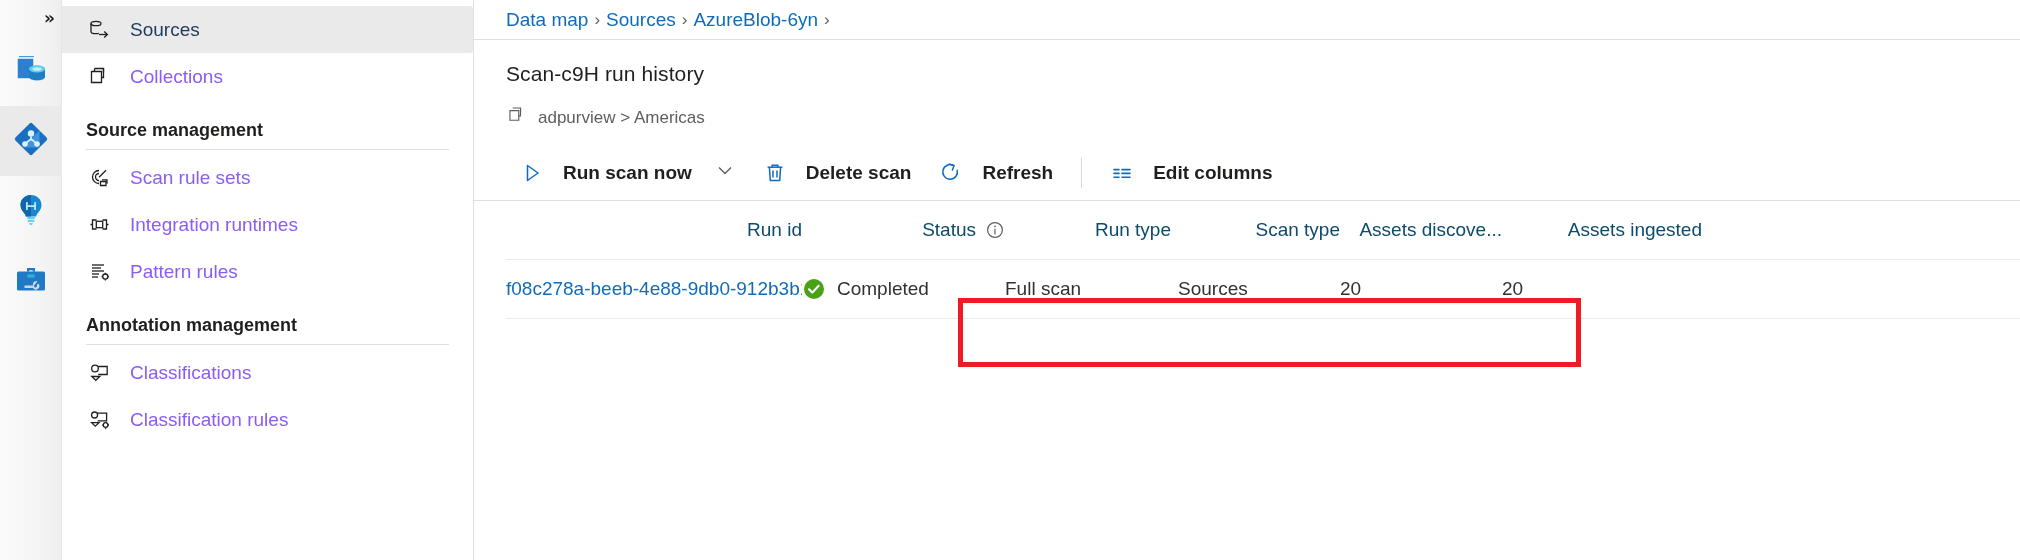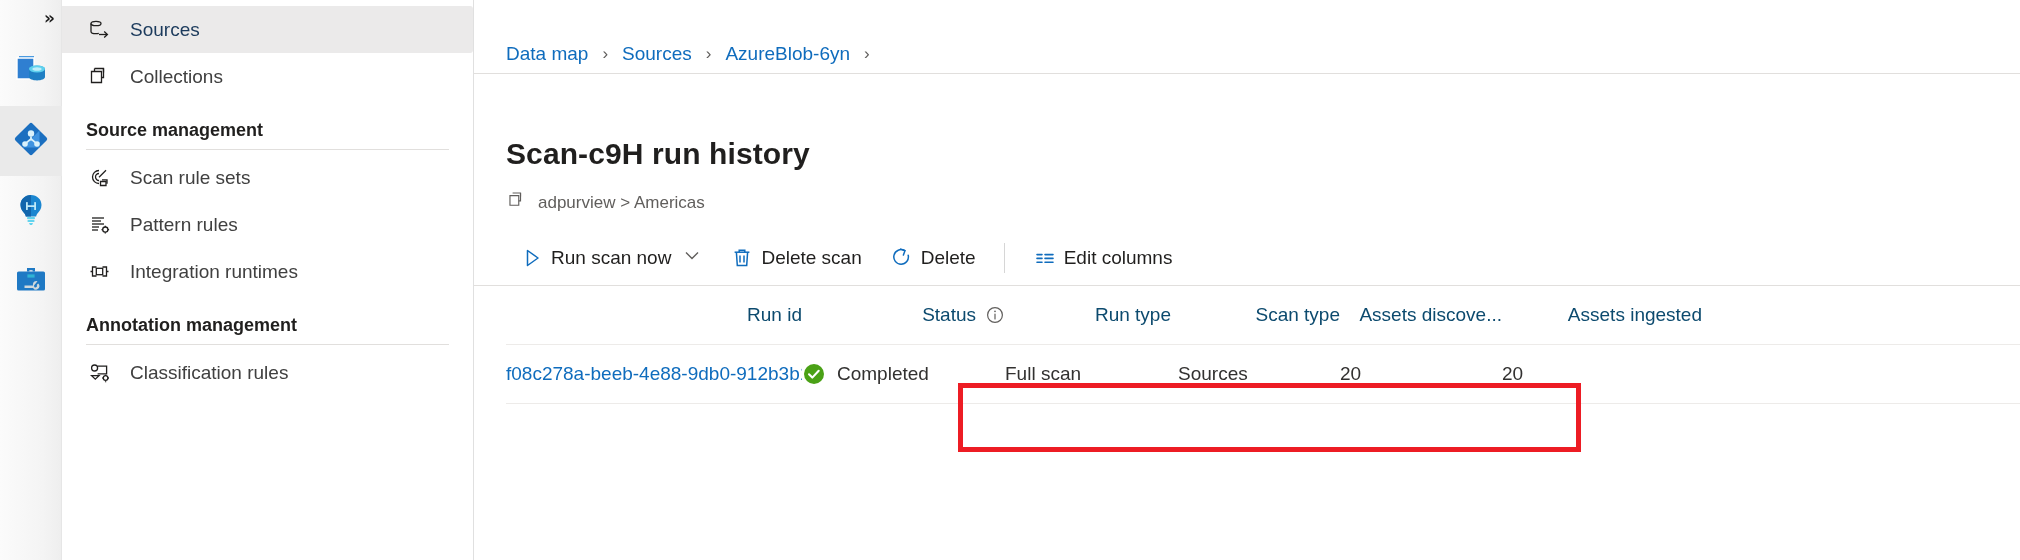--- a/index.html
+++ b/index.html
@@ -35,56 +35,55 @@
     width: 412px; flex: 0 0 412px; height: 560px;
     background: #ffffff; border-right: 1px solid #e0e0e0;
     padding-top: 6px; position: relative;
   }
   .nav-item {
     height: 47px; display: flex; align-items: center;
     padding-left: 24px; gap: 18px;
     color: #1b1a19; font-size: 19px;
     border-radius: 0 3px 3px 0;
   }
-  .nav-item .lbl { color: #404040; font-size: 19px; }
+  .nav-item .lbl { color: #8b5cf6; font-size: 19px; }
   .nav-item.sel { background: #ebeaea; }
   .nav-item.sel .lbl { color: #1b3a5c; font-weight: 400; }
   .nav-icon { width: 26px; height: 26px; display: inline-flex; align-items: center;
               justify-content: center; flex: 0 0 26px; color: #201f1e; }
   .nav-icon svg { display: block; }
   .group-title {
     padding: 20px 0 8px 24px; font-size: 18px; font-weight: bold; color: #201f1e;
   }
   .group-rule { height: 1px; background: #e1dfdd; margin: 0 24px 4px 24px; }
 
   
   .main { flex: 1 1 auto; height: 560px; background: #fff; position: relative; }
 
   .breadcrumb {
-    height: 40px; display: flex; align-items: center; gap: 14px;
+    height: 40px; display: flex; align-items: center; gap: 6px;
     padding-left: 32px; font-size: 19px;
     border-bottom: 1px solid #e1dfdd;
-    margin-top: 34px;
   }
   .crumb { color: #0f6cbd; cursor: pointer; }
   .crumb-sep { color: #605e5c; font-size: 17px; }
 
   .page-head { padding: 22px 0 0 32px; }
-  .page-title { font-size: 30px; color: #201f1e; font-weight: 700; letter-spacing: .1px; margin-top: 41px; }
+  .page-title { font-size: 21px; color: #201f1e; font-weight: 400; letter-spacing: .1px; }
   .page-sub { display: flex; align-items: center; gap: 10px; margin-top: 18px;
               color: #605e5c; font-size: 17px; }
 
   
   .cmdbar {
     margin-top: 14px; height: 56px; display: flex; align-items: center;
     padding-left: 32px; border-bottom: 1px solid #e1dfdd; position: relative;
   }
   .cmd {
-    display: flex; align-items: center; gap: 7px; height: 44px;
-    padding: 0 14px; color: #201f1e; font-size: 19px; white-space: nowrap;
+    display: flex; align-items: center; gap: 19px; height: 44px;
+    padding: 0 14px; color: #201f1e; font-size: 19px; white-space: nowrap; font-weight: bold;
   }
   .cmd .ci { width: 24px; height: 24px; display: inline-flex; align-items: center;
              justify-content: center; color: #0f6cbd; flex: 0 0 24px; }
   .cmd .caret { margin-left: 4px; color: #605e5c; }
   .cmd-sep { width: 1px; height: 30px; background: #d6d6d6; margin: 0 14px; }
 
   .redbox {
     position: absolute; left: 484px; top: 153px; width: 623px; height: 69px;
     border: 5px solid #ed1c24; pointer-events: none; z-index: 5;
   }
@@ -218,47 +217,57 @@
           <path d="M13.5 16.5h5.5v4h-5.5z"></path>
           <path d="M15 14.8h5v4"></path>
         </svg>
       </span>
       <span class="lbl">Scan rule sets</span>
     </div>
 
     <div class="nav-item">
       <span class="nav-icon">
         <svg width="25" height="25" viewBox="0 0 25 25" fill="none" stroke="#201f1e" stroke-width="1.3">
+          <path d="M3.5 12.5h2M19.5 12.5h2"></path>
+          <path d="M9.5 8h-4v9h4"></path>
+          <path d="M15.5 8h4v9h-4"></path>
+          <rect x="9.3" y="9.3" width="6.4" height="6.4"></rect>
+        </svg>
+      </span>
+      <span class="lbl">Integration runtimes</span>
+    </div>
+
+    <div class="nav-item">
+      <span class="nav-icon">
+        <svg width="25" height="25" viewBox="0 0 25 25" fill="none" stroke="#201f1e" stroke-width="1.3">
           <path d="M5 6h12"></path>
             <path d="M5 9h9"></path>
             <path d="M5 12h12"></path>
             <path d="M5 15h7"></path>
             <path d="M5 18h6"></path>
           <circle cx="18.3" cy="17.6" r="2.6"></circle>
           <path d="M18.3 13.8v1.2M18.3 20.2v1.2M14.5 17.6h1.2M20.9 17.6h1.2"></path>
         </svg>
       </span>
       <span class="lbl">Pattern rules</span>
     </div>
 
-    <div class="nav-item">
-      <span class="nav-icon">
-        <svg width="25" height="25" viewBox="0 0 25 25" fill="none" stroke="#201f1e" stroke-width="1.3">
-          <path d="M3.5 12.5h2M19.5 12.5h2"></path>
-          <path d="M9.5 8h-4v9h4"></path>
-          <path d="M15.5 8h4v9h-4"></path>
-          <rect x="9.3" y="9.3" width="6.4" height="6.4"></rect>
-        </svg>
-      </span>
-      <span class="lbl">Integration runtimes</span>
-    </div>
-
     <div class="group-title">Annotation management</div>
     <div class="group-rule"></div>
 
+    <div class="nav-item">
+      <span class="nav-icon">
+        <svg width="25" height="25" viewBox="0 0 25 25" fill="none" stroke="#201f1e" stroke-width="1.3">
+          <circle cx="8" cy="8.5" r="3.3"></circle>
+          <path d="M11.2 6.5h9v8h-9"></path>
+          <path d="M4.8 16.5h8l-4 3.8z"></path>
+        </svg>
+      </span>
+      <span class="lbl">Classifications</span>
+    </div>
 
     <div class="nav-item">
       <span class="nav-icon">
         <svg width="25" height="25" viewBox="0 0 25 25" fill="none" stroke="#201f1e" stroke-width="1.3">
           <circle cx="7.6" cy="8" r="3"></circle>
           <path d="M10.6 6.2h9v7.6h-9"></path>
           <path d="M4.6 15.6h7.4l-3.7 3.6z"></path>
           <circle cx="18.6" cy="18" r="2.3"></circle>
           <path d="M18.6 14.7v1M18.6 21.3v1M15.3 18h1M20.9 18h1"></path>
         </svg>
@@ -321,21 +330,21 @@
         <span>Delete scan</span>
       </div>
 
       <div class="cmd">
         <span class="ci">
           <svg width="24" height="24" viewBox="0 0 24 24" fill="none" stroke="#0f6cbd" stroke-width="1.5" stroke-linecap="round">
             <path d="M18.2 9.2A7.3 7.3 0 1 1 14.6 4.5"></path>
             <path d="M10.6 3.1l4.4 1.6-1.6 4.4"></path>
           </svg>
         </span>
-        <span>Delete</span>
+        <span>Refresh</span>
       </div>
 
       <div class="cmd-sep"></div>
 
       <div class="cmd">
         <span class="ci">
           <svg width="24" height="24" viewBox="0 0 24 24" fill="none" stroke="#0f6cbd" stroke-width="1.6" stroke-linecap="round">
             <path d="M4 8.6h5M4 12.4h5M4 16.2h5"></path>
             <path d="M12 8.6h8M12 12.4h8M12 16.2h8"></path>
           </svg>

